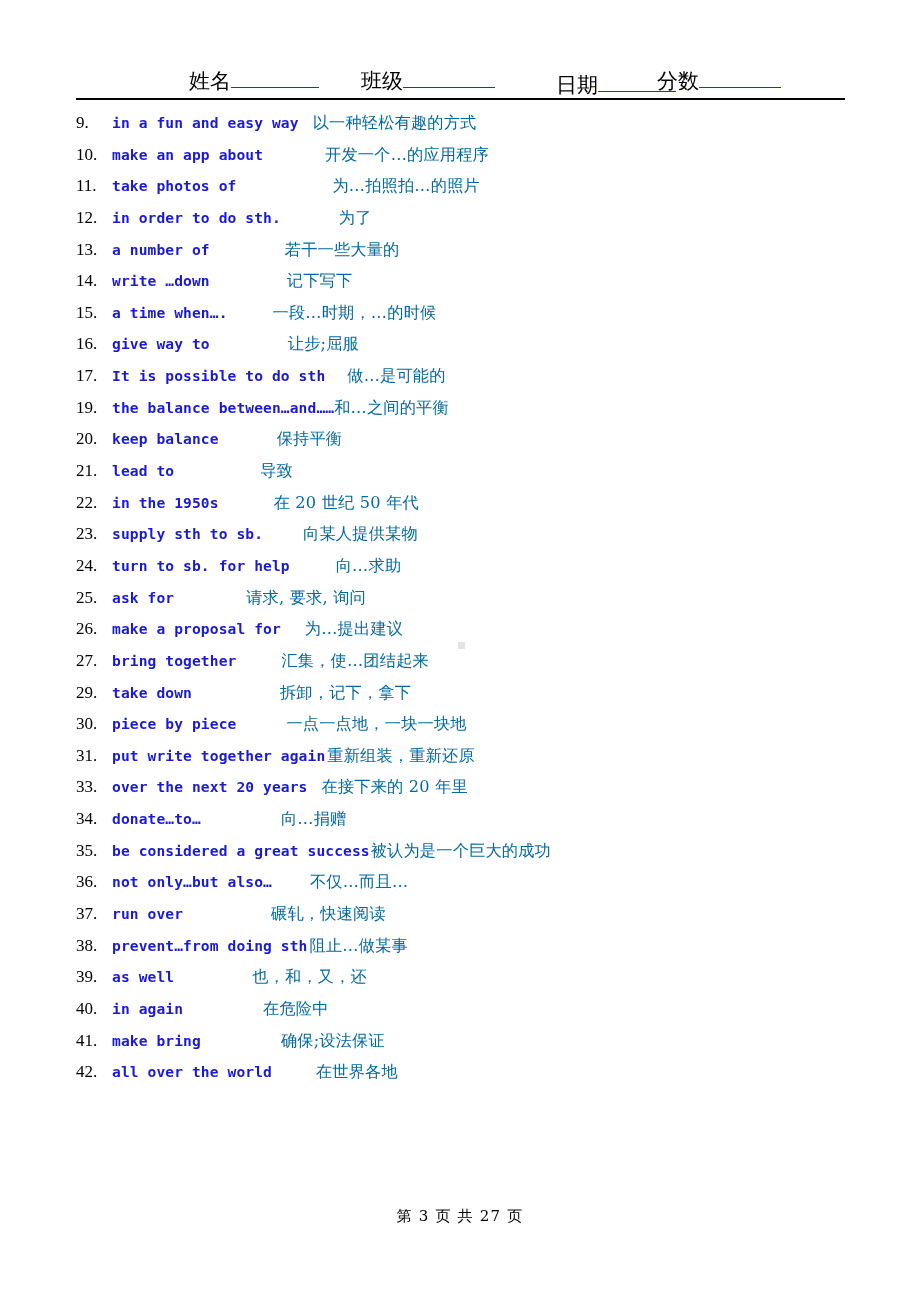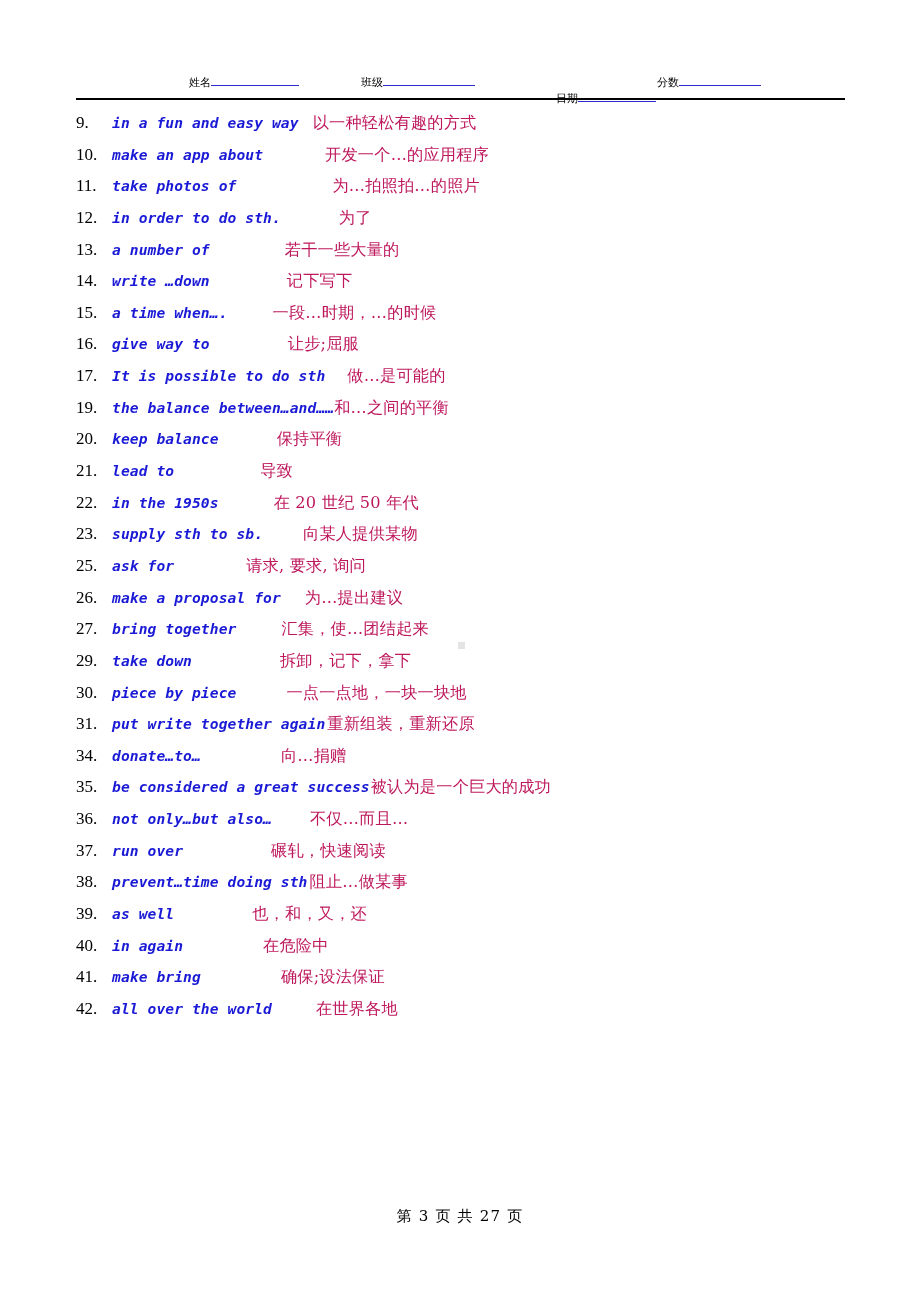--- a/index.html
+++ b/index.html
@@ -45,33 +45,33 @@
     line-height: 26px;
     color: #000000;
   }
   .hfield {
     display: inline-block;
     vertical-align: baseline;
   }
   .hfield .hlabel {
     display: inline-block;
     font-family: "DejaVu Sans", "Liberation Sans", sans-serif;
-    font-size: 11px;
+    font-size: 21px;
     color: #000;
     letter-spacing: 0px;
   }
   .hfield .hrule {
     display: inline-block;
     border-bottom: 1.6px solid #2b2bd0;
     height: 15px;
     vertical-align: baseline;
   }
   .hf-name   { position: absolute; left: 113px;  top: 0; }
   .hf-class  { position: absolute; left: 285px;  top: 0; }
-  .hf-date   { position: absolute; left: 480px;  top: 16px; }
+  .hf-date   { position: absolute; left: 480px;  top: 4px; }
   .hf-score  { position: absolute; left: 581px;  top: 0; }
 
   .hf-name  .hrule { width: 88px; }
   .hf-class .hrule { width: 92px; }
   .hf-date  .hrule { width: 78px; }
   .hf-score .hrule { width: 82px; }
 
   .header-rule {
     position: absolute;
     left: 76px;
@@ -99,36 +99,35 @@
     width: 36px;
     text-align: left;
     font-family: "Liberation Serif", "DejaVu Serif", serif;
     font-size: 17px;
     color: #000000;
     vertical-align: baseline;
   }
   .row-en {
     display: inline-block;
     font-family: "DejaVu Sans Mono", "Liberation Mono", monospace;
-    font-style: italic;
     font-weight: bold;
     font-size: 14.6px;
     color: #1a1ad6;
     letter-spacing: 0.1px;
     vertical-align: baseline;
   }
   .row-gap {
     display: inline-block;
     vertical-align: baseline;
   }
   .row-cn {
     display: inline-block;
     font-family: "DejaVu Serif", "Liberation Serif", serif;
     font-size: 16.2px;
-    color: #be185d;
+    color: #0369a1;
     vertical-align: baseline;
     letter-spacing: 0.2px;
   }
 
   
   .speck {
     position: absolute;
     left: 458px;
     top: 642px;
     width: 7px;
@@ -185,31 +184,33 @@
       <div class="phrase-row"><span class="row-num">13.</span><span class="row-en">a number of</span><span class="row-gap" style="width: 75px;"></span><span class="row-cn">若干一些大量的</span></div>
       <div class="phrase-row"><span class="row-num">14.</span><span class="row-en">write …down</span><span class="row-gap" style="width: 77px;"></span><span class="row-cn">记下写下</span></div>
       <div class="phrase-row"><span class="row-num">15.</span><span class="row-en">a time when….</span><span class="row-gap" style="width: 45px;"></span><span class="row-cn">一段…时期，…的时候</span></div>
       <div class="phrase-row"><span class="row-num">16.</span><span class="row-en">give way to</span><span class="row-gap" style="width: 78px;"></span><span class="row-cn">让步;屈服</span></div>
       <div class="phrase-row"><span class="row-num">17.</span><span class="row-en">It is possible to do sth</span><span class="row-gap" style="width: 22px;"></span><span class="row-cn">做…是可能的</span></div>
       <div class="phrase-row"><span class="row-num">19.</span><span class="row-en">the balance between…and……</span><span class="row-gap" style="width: 0px;"></span><span class="row-cn">和…之间的平衡</span></div>
       <div class="phrase-row"><span class="row-num">20.</span><span class="row-en">keep balance</span><span class="row-gap" style="width: 58px;"></span><span class="row-cn">保持平衡</span></div>
       <div class="phrase-row"><span class="row-num">21.</span><span class="row-en">lead to</span><span class="row-gap" style="width: 86px;"></span><span class="row-cn">导致</span></div>
       <div class="phrase-row"><span class="row-num">22.</span><span class="row-en">in the 1950s</span><span class="row-gap" style="width: 55px;"></span><span class="row-cn">在 20 世纪 50 年代</span></div>
       <div class="phrase-row"><span class="row-num">23.</span><span class="row-en">supply sth to sb.</span><span class="row-gap" style="width: 40px;"></span><span class="row-cn">向某人提供某物</span></div>
+      <div class="phrase-row"><span class="row-num">24.</span><span class="row-en">turn to sb. for help</span><span class="row-gap" style="width: 46px;"></span><span class="row-cn">向…求助</span></div>
       <div class="phrase-row"><span class="row-num">25.</span><span class="row-en">ask for</span><span class="row-gap" style="width: 72px;"></span><span class="row-cn">请求, 要求, 询问</span></div>
       <div class="phrase-row"><span class="row-num">26.</span><span class="row-en">make a proposal for</span><span class="row-gap" style="width: 24px;"></span><span class="row-cn">为…提出建议</span></div>
       <div class="phrase-row"><span class="row-num">27.</span><span class="row-en">bring together</span><span class="row-gap" style="width: 45px;"></span><span class="row-cn">汇集，使…团结起来</span></div>
       <div class="phrase-row"><span class="row-num">29.</span><span class="row-en">take down</span><span class="row-gap" style="width: 88px;"></span><span class="row-cn">拆卸，记下，拿下</span></div>
       <div class="phrase-row"><span class="row-num">30.</span><span class="row-en">piece by piece</span><span class="row-gap" style="width: 50px;"></span><span class="row-cn">一点一点地，一块一块地</span></div>
       <div class="phrase-row"><span class="row-num">31.</span><span class="row-en">put write together again</span><span class="row-gap" style="width: 2px;"></span><span class="row-cn">重新组装，重新还原</span></div>
+      <div class="phrase-row"><span class="row-num">33.</span><span class="row-en">over the next 20 years</span><span class="row-gap" style="width: 14px;"></span><span class="row-cn">在接下来的 20 年里</span></div>
       <div class="phrase-row"><span class="row-num">34.</span><span class="row-en">donate…to…</span><span class="row-gap" style="width: 80px;"></span><span class="row-cn">向…捐赠</span></div>
       <div class="phrase-row"><span class="row-num">35.</span><span class="row-en">be considered a great success</span><span class="row-gap" style="width: 1px;"></span><span class="row-cn">被认为是一个巨大的成功</span></div>
       <div class="phrase-row"><span class="row-num">36.</span><span class="row-en">not only…but also…</span><span class="row-gap" style="width: 38px;"></span><span class="row-cn">不仅…而且…</span></div>
       <div class="phrase-row"><span class="row-num">37.</span><span class="row-en">run over</span><span class="row-gap" style="width: 88px;"></span><span class="row-cn">碾轧，快速阅读</span></div>
-      <div class="phrase-row"><span class="row-num">38.</span><span class="row-en">prevent…time doing sth</span><span class="row-gap" style="width: 2px;"></span><span class="row-cn">阻止…做某事</span></div>
+      <div class="phrase-row"><span class="row-num">38.</span><span class="row-en">prevent…from doing sth</span><span class="row-gap" style="width: 2px;"></span><span class="row-cn">阻止…做某事</span></div>
       <div class="phrase-row"><span class="row-num">39.</span><span class="row-en">as well</span><span class="row-gap" style="width: 78px;"></span><span class="row-cn">也，和，又，还</span></div>
       <div class="phrase-row"><span class="row-num">40.</span><span class="row-en">in again</span><span class="row-gap" style="width: 80px;"></span><span class="row-cn">在危险中</span></div>
       <div class="phrase-row"><span class="row-num">41.</span><span class="row-en">make bring</span><span class="row-gap" style="width: 80px;"></span><span class="row-cn">确保;设法保证</span></div>
       <div class="phrase-row"><span class="row-num">42.</span><span class="row-en">all over the world</span><span class="row-gap" style="width: 44px;"></span><span class="row-cn">在世界各地</span></div>
     </div>
 
   <div class="speck"></div>
 
   <div class="doc-footer">第 3 页 共 27 页</div>
 

